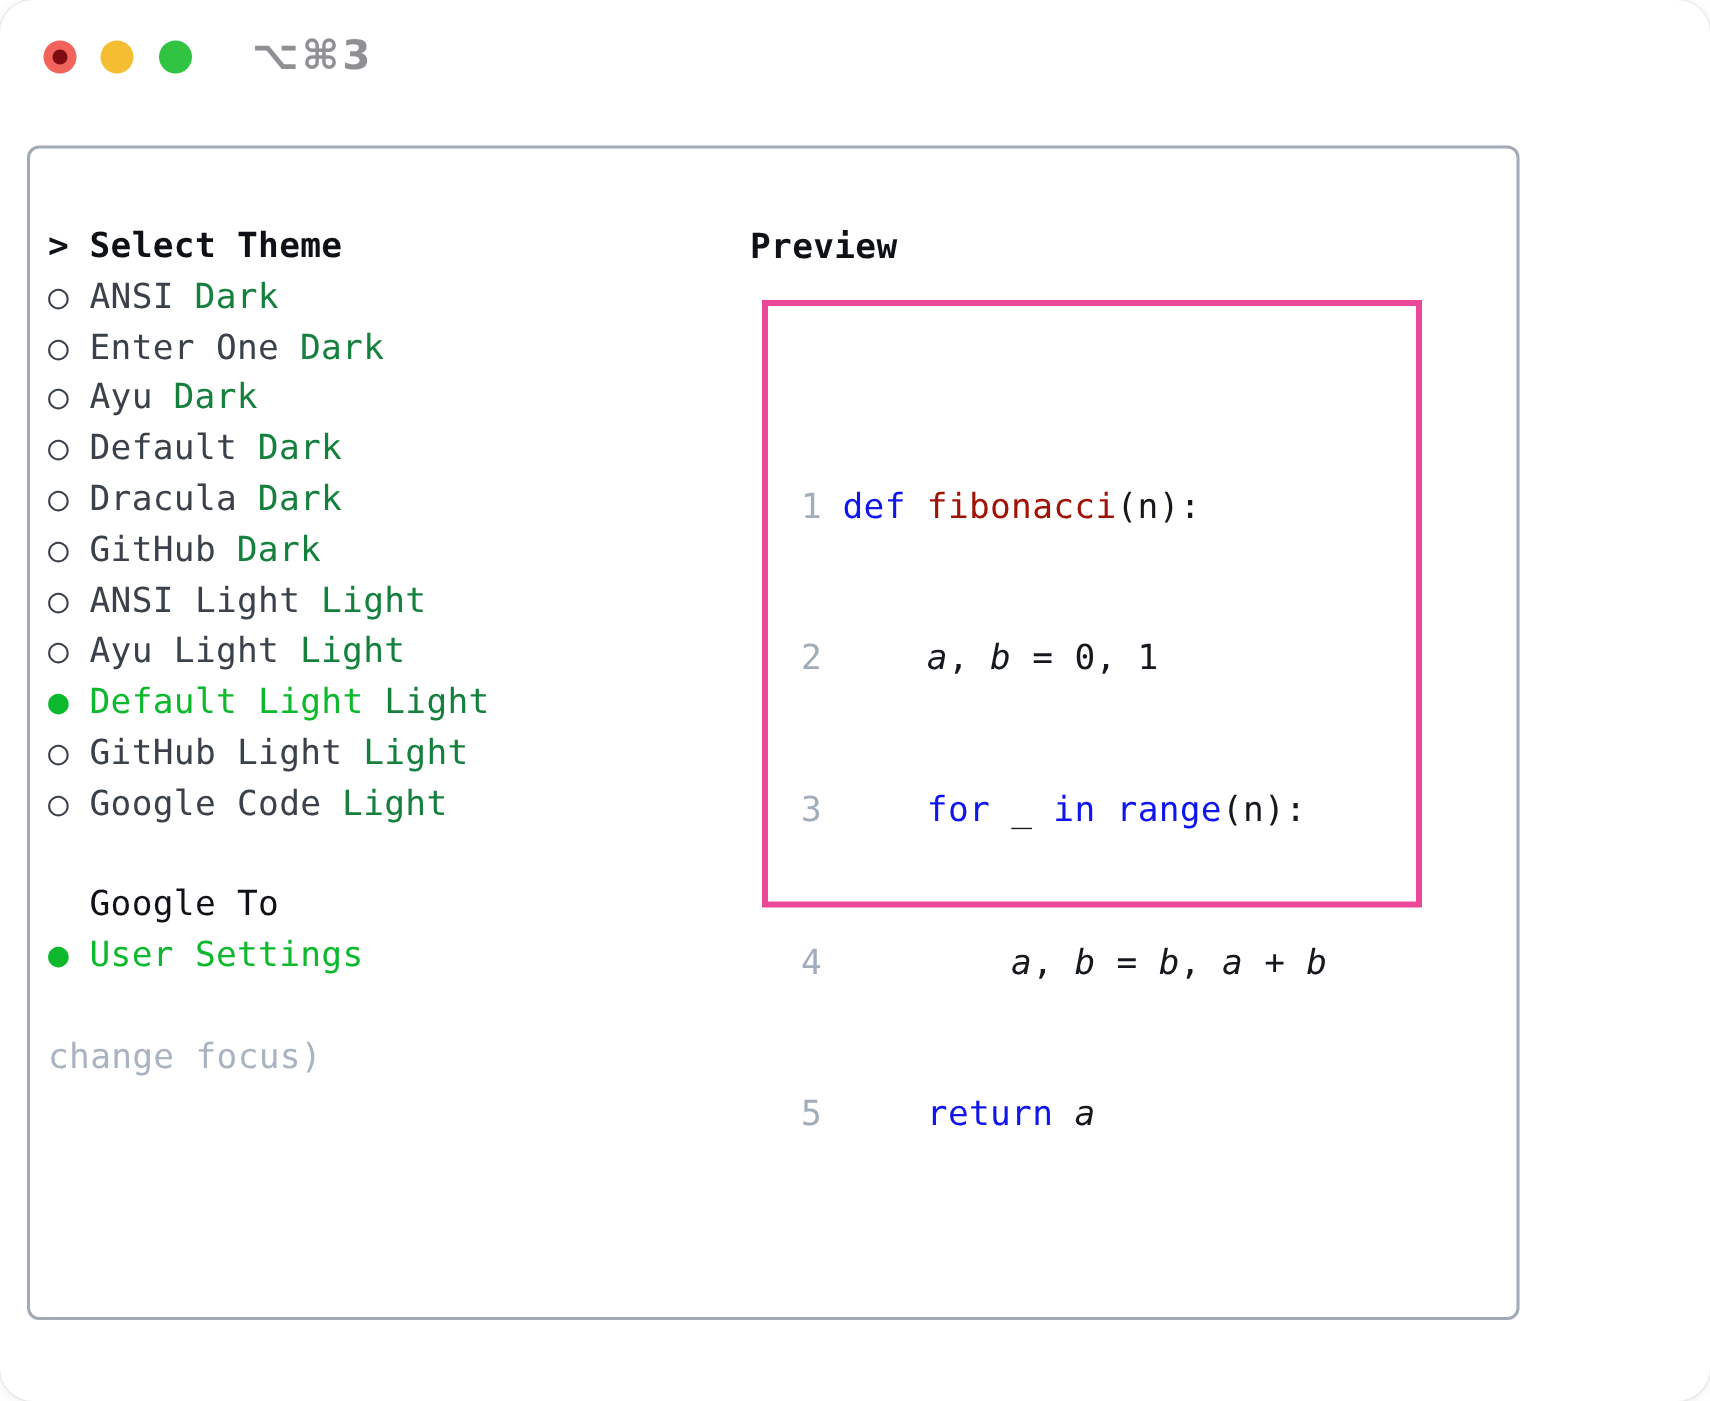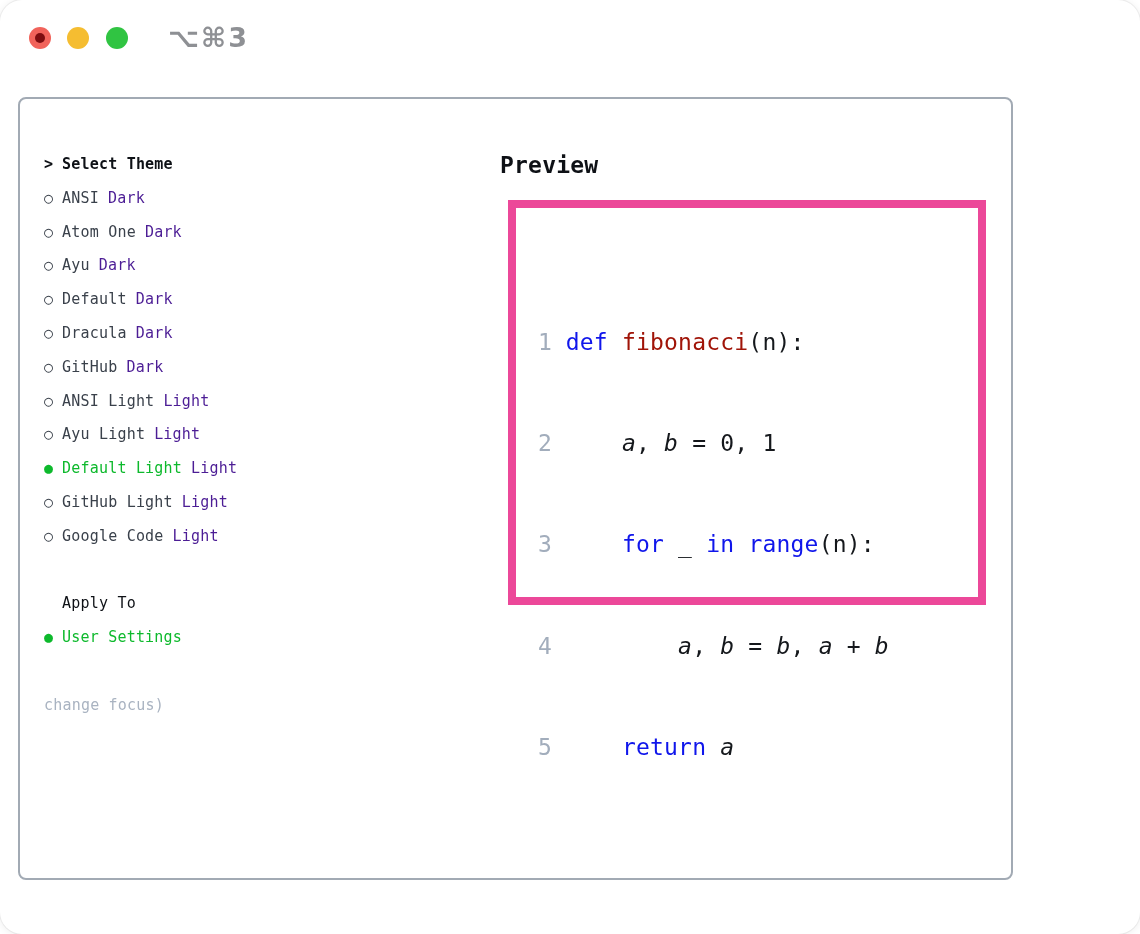--- a/index.html
+++ b/index.html
@@ -11,35 +11,35 @@
   .t-red{left:29px;background:#f1635b;}
   .t-red::after{content:"";position:absolute;left:6px;top:6px;width:10px;height:10px;border-radius:50%;background:#7d0d10;}
   .t-yellow{left:67px;background:#f5bd31;}
   .t-green{left:106px;background:#30c442;}
   .shortcut{position:absolute;left:168px;top:22px;font-family:"DejaVu Sans",sans-serif;
             font-size:27px;font-weight:600;color:#8e9094;letter-spacing:2px;}
   
   .frame{position:absolute;left:18px;top:97px;width:995px;height:783px;
          border:2px solid #a2aab4;border-radius:8px;background:#fff;box-sizing:border-box;}
   
-  .left-pane{position:absolute;left:44px;top:148px;width:440px;
-             font-size:15px;line-height:33.8px;letter-spacing:0.2px;color:#3a414b;}
+  .left-pane{position:absolute;left:32px;top:148px;width:440px;
+             font-size:23px;line-height:33.8px;letter-spacing:0.2px;color:#3a414b;}
   .row{white-space:pre;height:33.8px;}
   .bullet{display:inline-block;width:2ch;}
   .hdr{font-weight:bold;color:#0e1116;}
   .hdr-plain{color:#0e1116;}
-  .suffix{color:#4c1d95;margin-left:1ch;text-align:right;}
+  .suffix{color:#15803d;margin-left:1ch;text-align:right;}
   .sel{color:#0db92c;}
   .muted{color:#a9b3c1;}
   .indent2{padding-left:2ch;}
   
   .preview-title{position:absolute;left:500px;top:149px;font-size:23px;line-height:33.8px;
                  font-weight:bold;color:#0e1116;letter-spacing:0.2px;}
-  .preview-box{position:absolute;left:508px;top:200px;width:478px;height:405px;
-               border:8px solid #ec4899;background:#fff;box-sizing:border-box;padding-left:16px;}
+  .preview-box{position:absolute;left:508px;top:200px;width:440px;height:405px;
+               border:4px solid #ec4899;background:#fff;box-sizing:border-box;padding-left:16px;}
   .code{position:absolute;left:22px;top:50px;font-size:23px;line-height:33.8px;
         letter-spacing:0.2px;white-space:pre;color:#15181c;}
   .lnum{display:inline-block;width:2ch;color:#a2adbc;}
   .kw{color:#1016eb;}
   .fn{color:#a01408;}
   .pl{color:#15181c;}
   .var{color:#15181c;font-style:italic;}
   .ctx{color:#8a9099;}
   .ctx-it{color:#8a9099;font-style:italic;}
 </style>
@@ -53,33 +53,33 @@
     <div class="traffic t-yellow"></div>
     <div class="traffic t-green"></div>
     <div class="shortcut">⌥⌘3</div>
 
     <div class="frame"></div>
 
     <div class="left-pane">
       <div class="row hdr"><span class="bullet">&gt;</span><span>Select Theme</span></div>
 
       <div class="row"><span class="bullet">○</span><span>ANSI</span><span class="suffix">Dark</span></div>
-      <div class="row"><span class="bullet">○</span><span>Atom One</span><span class="suffix">Dark</span></div>
+      <div class="row"><span class="bullet">○</span><span>Enter One</span><span class="suffix">Dark</span></div>
       <div class="row"><span class="bullet">○</span><span>Ayu</span><span class="suffix">Dark</span></div>
       <div class="row"><span class="bullet">○</span><span>Default</span><span class="suffix">Dark</span></div>
       <div class="row"><span class="bullet">○</span><span>Dracula</span><span class="suffix">Dark</span></div>
       <div class="row"><span class="bullet">○</span><span>GitHub</span><span class="suffix">Dark</span></div>
       <div class="row"><span class="bullet">○</span><span>ANSI Light</span><span class="suffix">Light</span></div>
       <div class="row"><span class="bullet">○</span><span>Ayu Light</span><span class="suffix">Light</span></div>
       <div class="row sel"><span class="bullet">●</span><span>Default Light</span><span class="suffix">Light</span></div>
       <div class="row"><span class="bullet">○</span><span>GitHub Light</span><span class="suffix">Light</span></div>
       <div class="row"><span class="bullet">○</span><span>Google Code</span><span class="suffix">Light</span></div>
 
       <div class="row"></div>
-      <div class="row hdr-plain indent2">Apply To</div>
+      <div class="row hdr-plain indent2">Google To</div>
       <div class="row sel"><span class="bullet">●</span><span>User Settings</span></div>
 
       <div class="row"></div>
       <div class="row muted">change focus)</div>
     </div>
 
     <div class="preview-title">Preview</div>
 
     <div class="preview-box">
       <div class="code">

